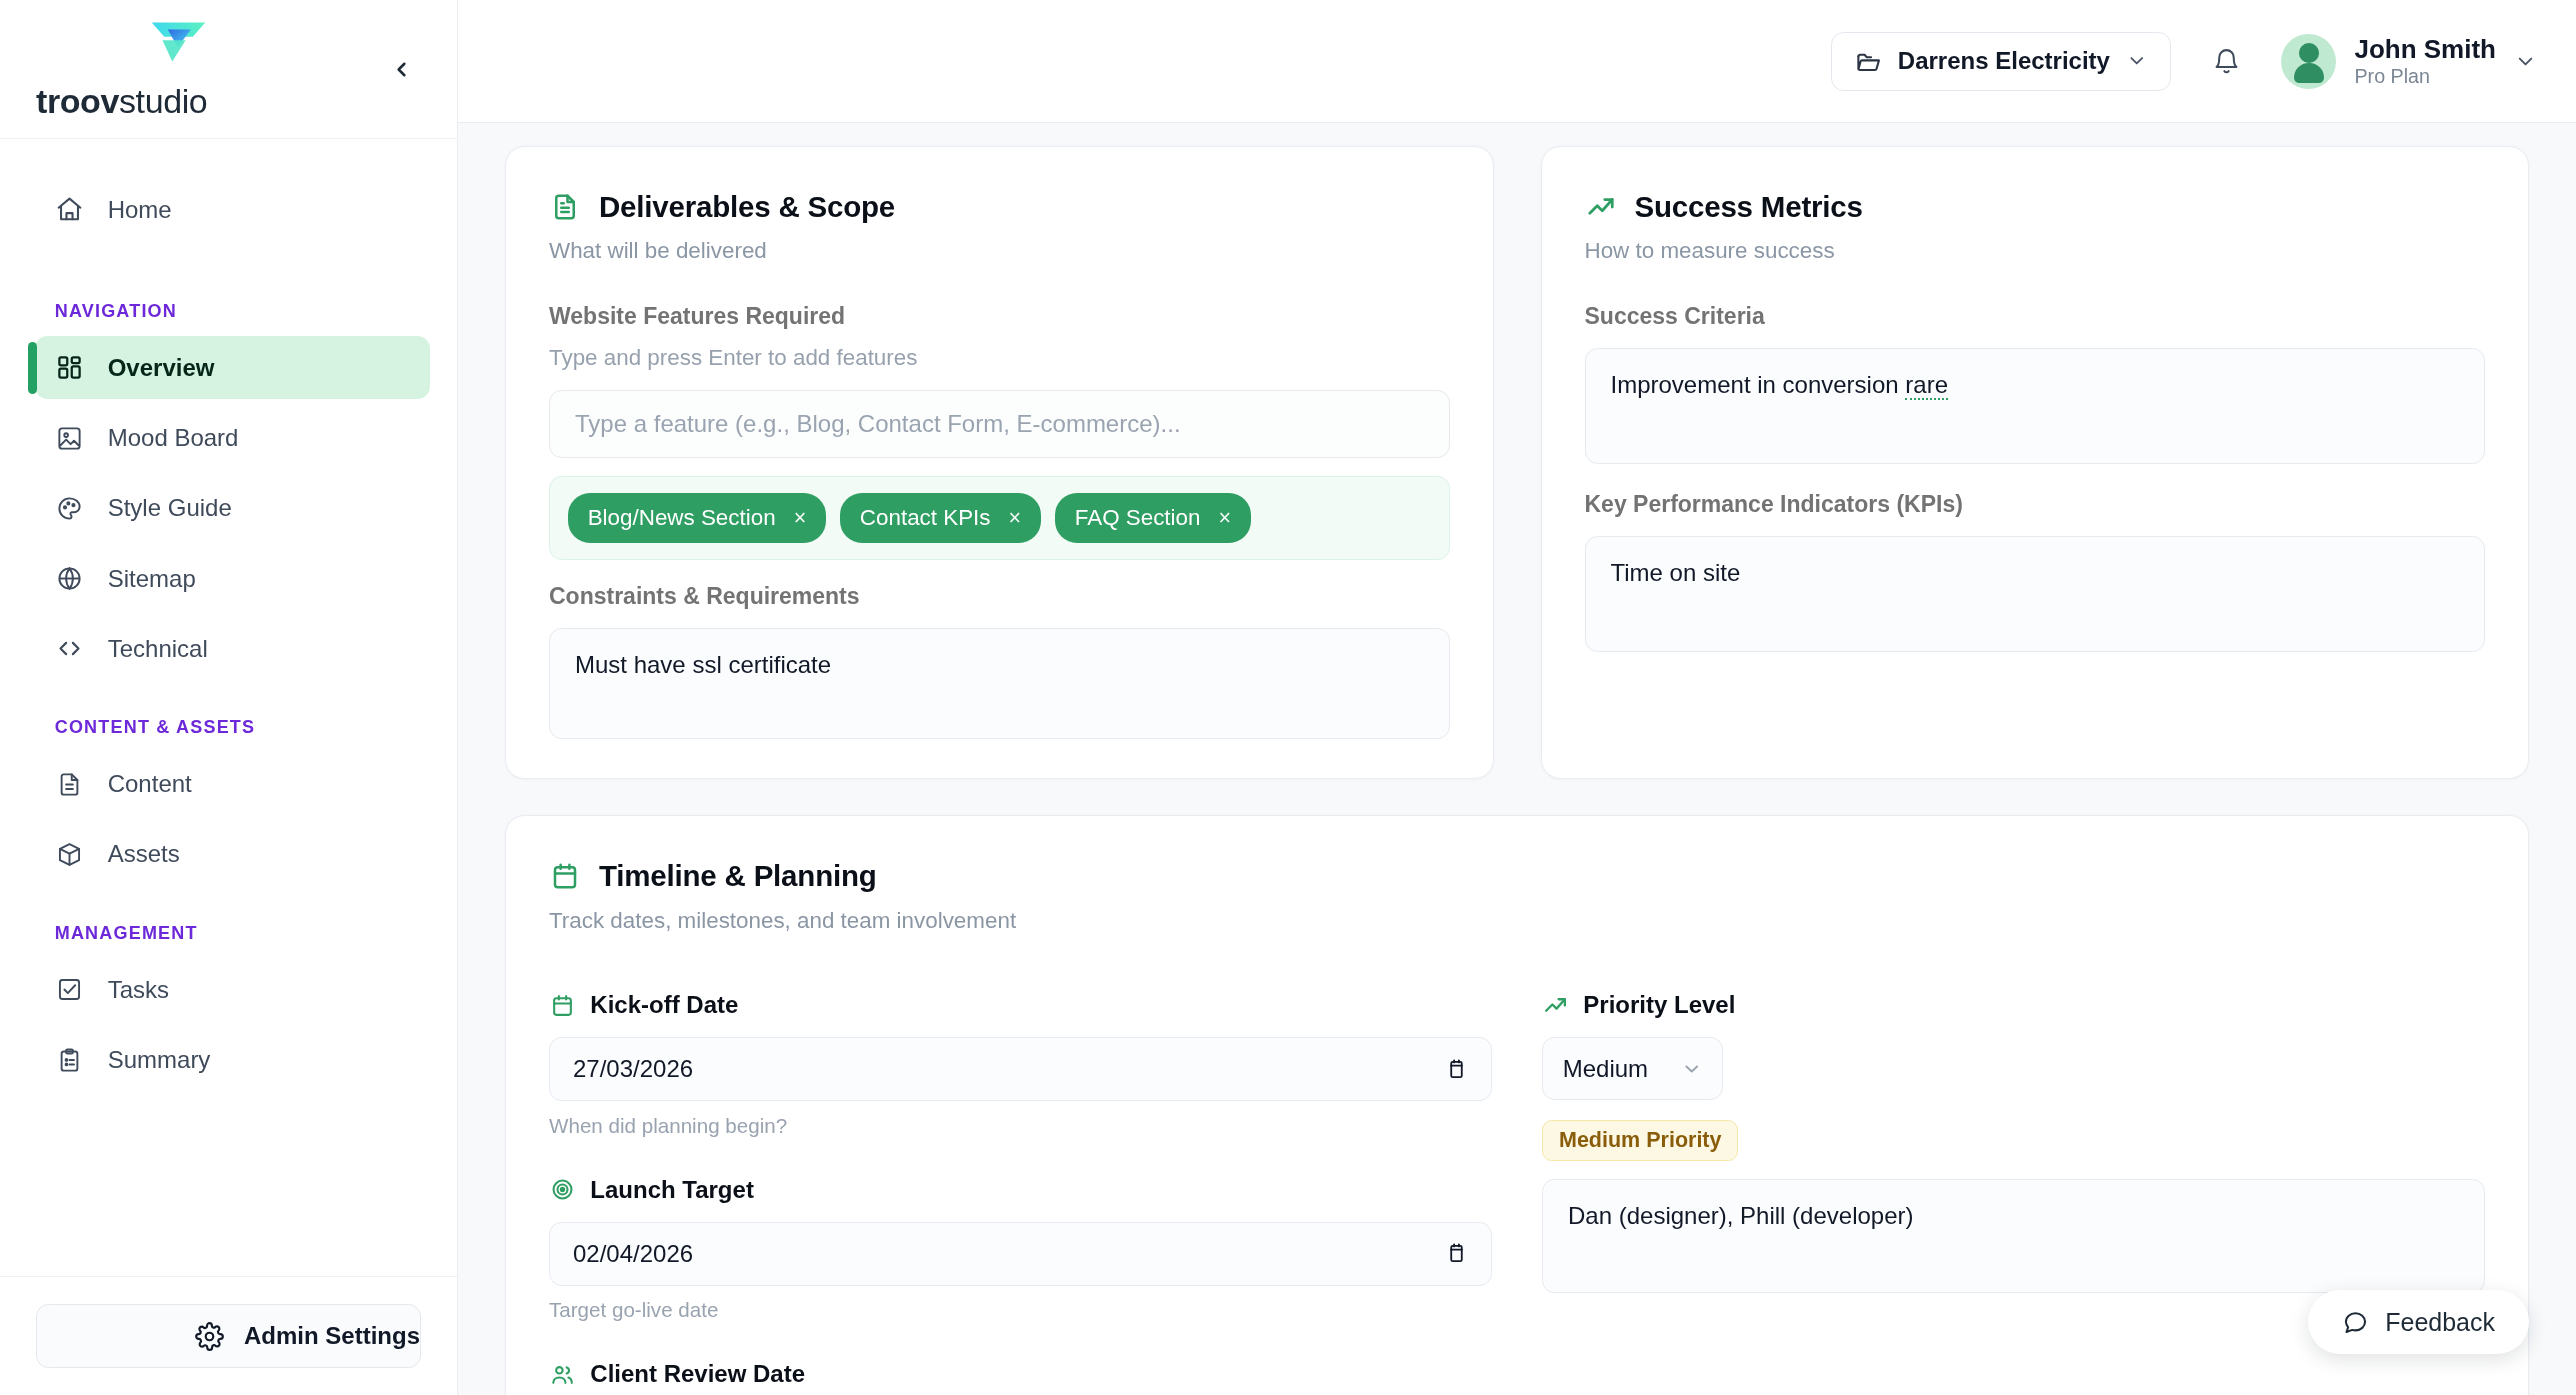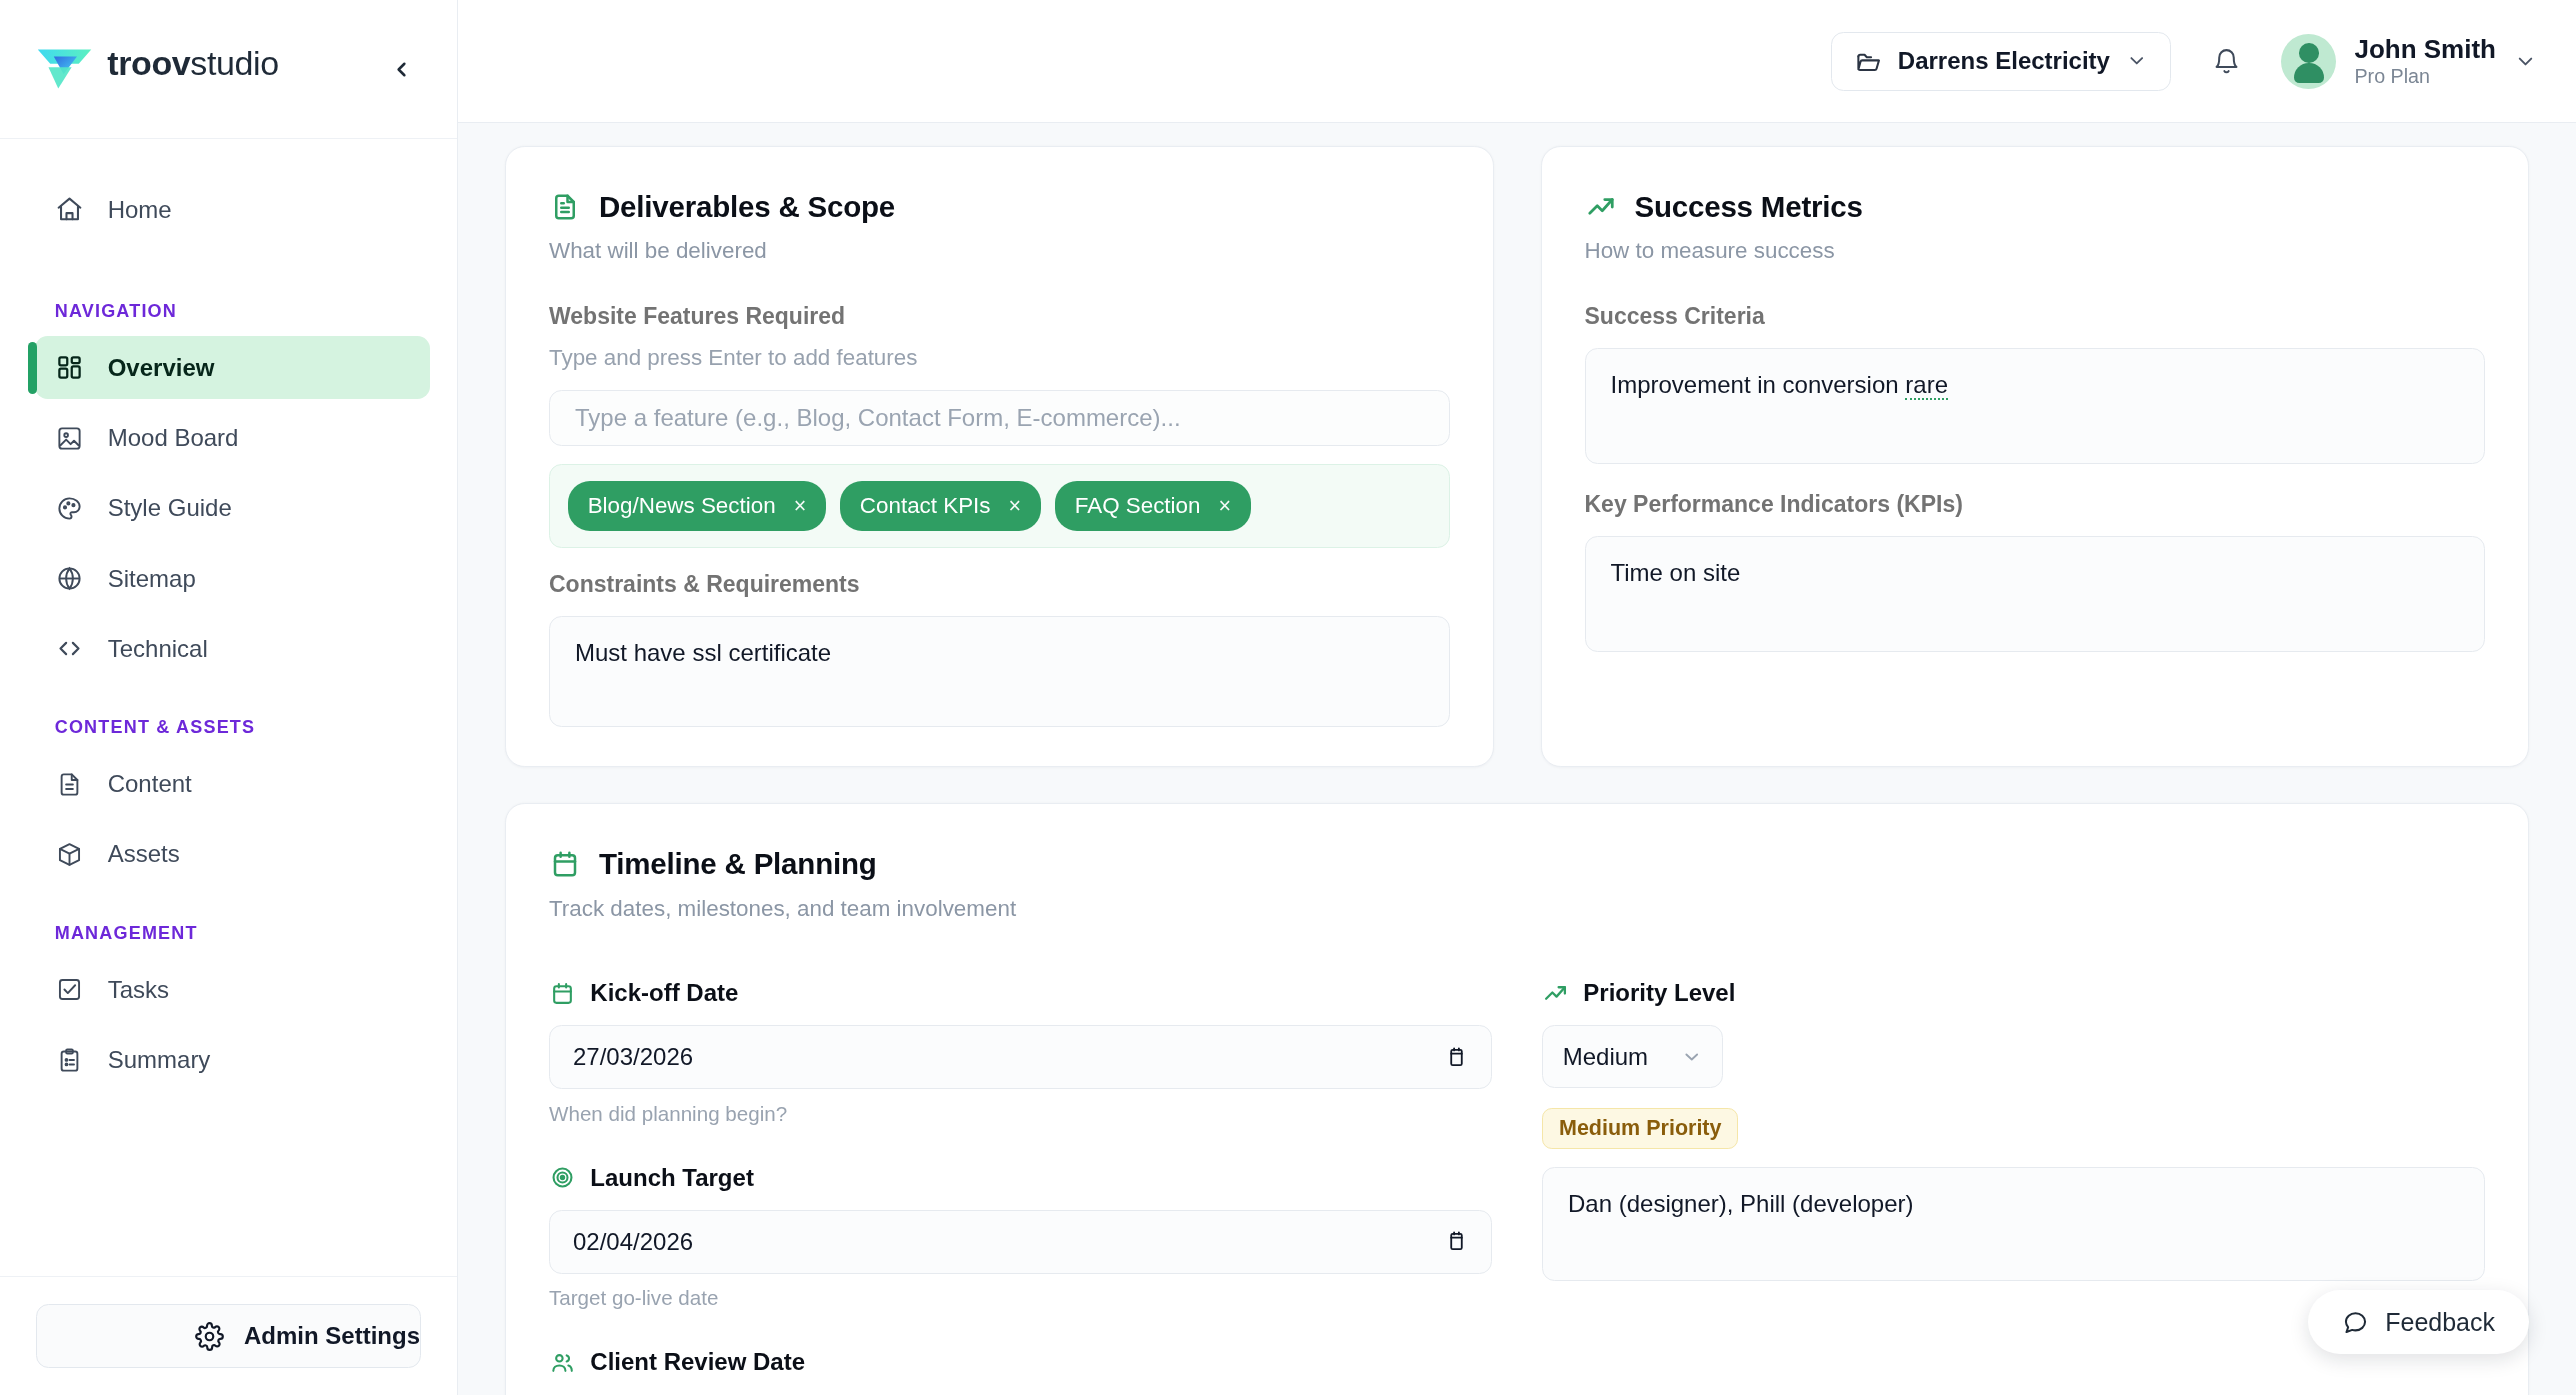--- a/index.html
+++ b/index.html
@@ -17,21 +17,21 @@
     background: #ffffff;
     border-right: 1.8px solid #e9edf2;
     display: flex; flex-direction: column;
     flex: 0 0 458px;
   }
   .sidebar-top {
     height: 139px; border-bottom: 1.8px solid #eef1f5;
     display: flex; align-items: center; padding: 0 36px;
     justify-content: space-between;
   }
-  .brand { display: flex; align-items: flex-start; gap: 14.3px; }
+  .brand { display: flex; align-items: flex-end; gap: 14.3px; flex-direction: column; }
   .brand-logo { width: 57px; height: 50px; position: relative; flex: 0 0 auto; }
   .brand-name { font-size: 34px; letter-spacing: -0.4px; color: #1f2a37; white-space: nowrap; }
   .brand-name b { font-weight: 700; }
   .brand-name span { font-weight: 300; }
   .collapse-btn {
     width: 39px; height: 39px; display: flex; align-items: center; justify-content: center;
     color: #1f2a37; cursor: pointer;
   }
 
   .nav-scroll { flex: 1; overflow: hidden; padding: 39px 27px 0 35px; }
@@ -97,21 +97,21 @@
   }
   .card-half { flex: 1; min-width: 0; }
   .card-title { display: flex; align-items: center; gap: 18px; }
   .card-title .ti { width: 32px; height: 32px; display:flex; align-items:center; justify-content:center; color:#2f9e63; flex:0 0 32px;}
   .card-title h2 { font-size: 29.5px; font-weight: 700; color: #0b0f17; letter-spacing: -0.2px; }
   .card-sub { font-size: 22.4px; color: #8b96a5; margin-top: 14.3px; }
 
   .field-label { font-size: 23px; font-weight: 700; color: #737373; margin-top: 39px; }
   .field-hint { font-size: 22.4px; color: #97a1ae; margin-top: 14.3px; }
   .input-box {
-    margin-top: 19.7px; height: 56px; border: 1.8px solid #e6eaef; border-radius: 12.5px;
+    margin-top: 19.7px; height: 68px; border: 1.8px solid #e6eaef; border-radius: 12.5px;
     background: #fcfdfd; display: flex; align-items: center; padding: 0 25px;
     font-size: 24px; color: #111827;
   }
   .input-box.placeholder { color: #9aa4b1; }
   .textarea-box {
     margin-top: 18px; min-height: 111px; border: 1.8px solid #e6eaef; border-radius: 12.5px;
     background: #fbfcfd; padding: 21.5px 25px; font-size: 24px; color: #111827;
   }
   .textarea-box.tall { min-height: 116px; }
   .spell { border-bottom: 2.7px dotted #2f9e63; }

